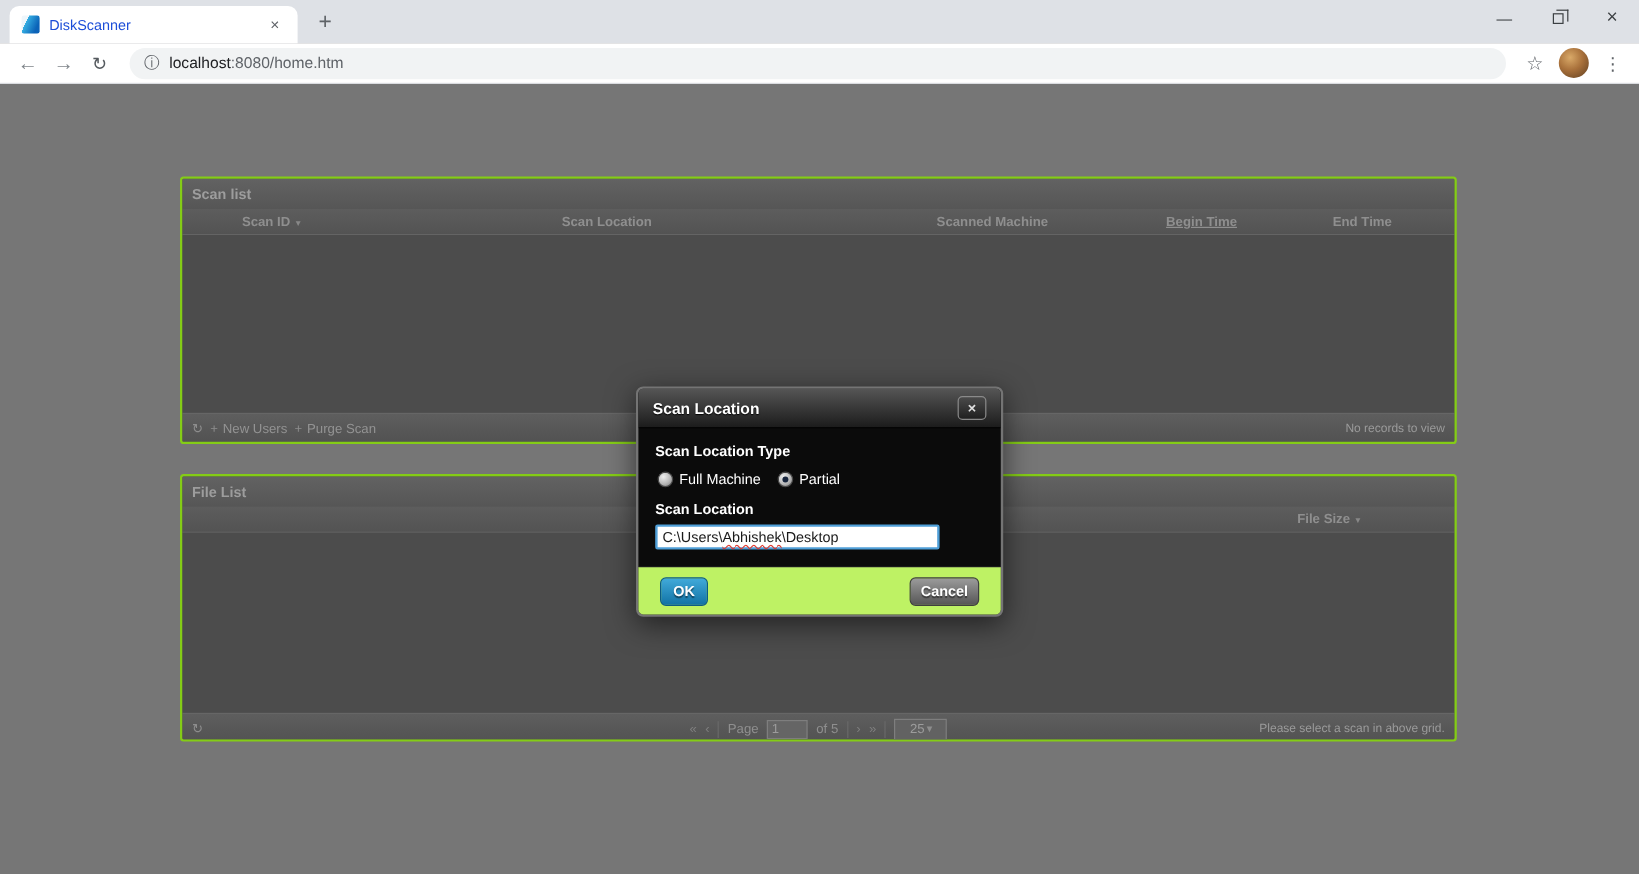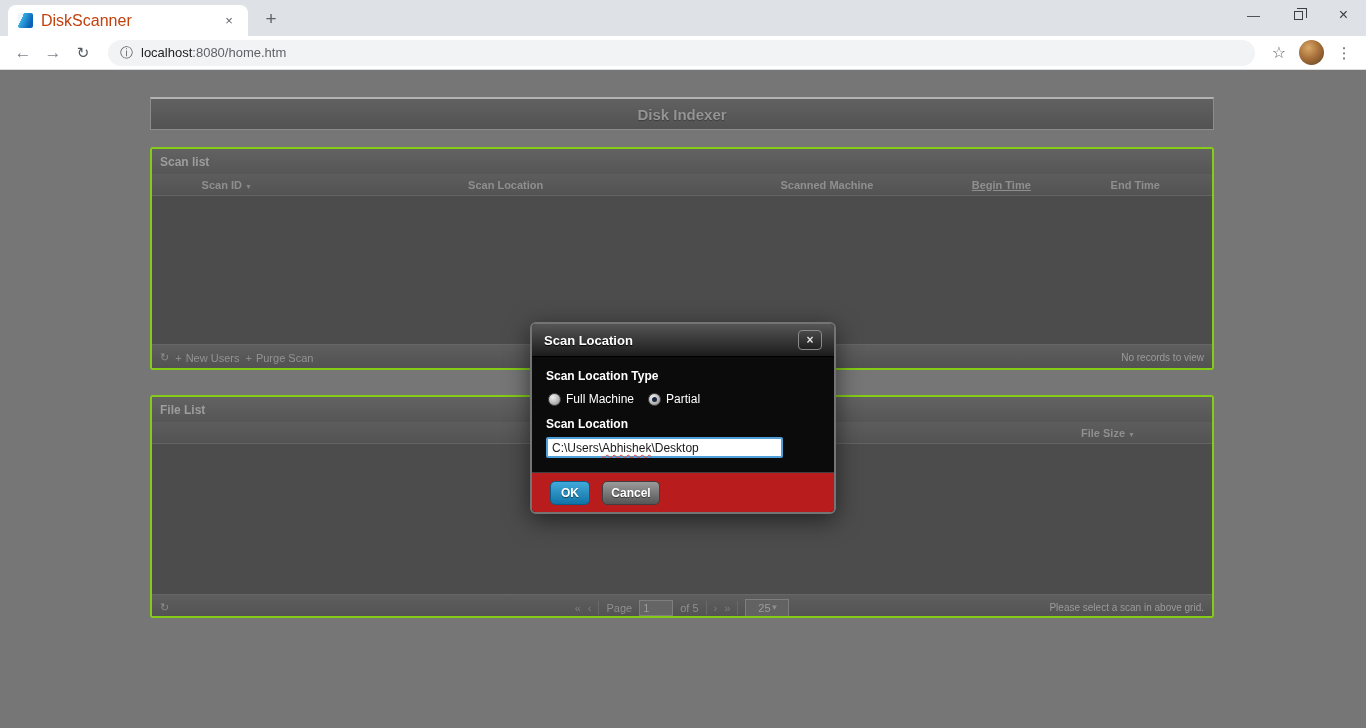--- a/index.html
+++ b/index.html
@@ -5,21 +5,21 @@
   * { margin:0; padding:0; box-sizing:border-box; }
   html,body { width:1366px; height:728px; overflow:hidden;
     font-family:"Liberation Sans", sans-serif; background:#767676; }
 
   
   .tabstrip { height:36px; background:#dee1e6; display:flex; align-items:flex-end; position:relative; }
   .tab { width:240px; height:31px; background:#fff; border-radius:8px 8px 0 0;
          margin-left:8px; display:flex; align-items:center; padding:0 10px; gap:8px; }
   .favicon { width:15px; height:15px; border-radius:2px; flex:none;
     background:linear-gradient(115deg,#eef6fb 28%,#35aee2 28%,#0b63b8 78%); }
-  .tab-title { font-size:16px; color:#c2410c; flex:1; white-space:nowrap; overflow:hidden; }
+  .tab-title { font-size:12px; color:#1d4ed8; flex:1; white-space:nowrap; overflow:hidden; }
   .tab-close { font-size:13px; color:#5f6368; width:18px; height:18px; line-height:18px;
     text-align:center; border-radius:50%; cursor:default; }
   .newtab { font-size:19px; color:#5f6368; margin-left:10px; margin-bottom:6px; width:26px;
     text-align:center; }
   .wincontrols { position:absolute; right:0; top:0; height:30px; display:flex; }
   .winbtn { width:45px; height:30px; display:flex; align-items:center; justify-content:center;
     color:#3c4043; font-size:13px; }
   .restore-glyph { width:9px; height:9px; border:1px solid #3c4043; position:relative; background:#dee1e6; }
   .restore-glyph::before { content:""; position:absolute; top:-4px; left:2px; width:9px; height:9px;
     border:1px solid #3c4043; border-bottom:none; border-left:none; }
@@ -92,21 +92,21 @@
   .radio { width:13px; height:13px; border-radius:50%; border:1px solid #4a4a4a; position:relative;
     background:radial-gradient(circle at 35% 30%, #efefef 0%, #b9b9b9 55%, #7c7c7c 100%); }
   .radio.checked::after { content:""; position:absolute; left:3px; top:3px; width:5px; height:5px;
     border-radius:50%; background:#17253d; }
   .loc-input { margin-top:6px; width:237px; height:21px; background:#fff;
     border:2px solid #4f9fd8; border-radius:2px; display:flex; align-items:center;
     padding:0 4px; font-size:12px; color:#1a1a1a; white-space:pre; }
   .squiggly { text-decoration:underline; text-decoration-style:wavy; text-decoration-color:#e03c31;
     text-decoration-thickness:1px; text-underline-offset:2px; }
   .dialog-footer { border-top:1px solid #3f3f3f; height:40px; display:flex; align-items:center;
-    justify-content:flex-start; gap:12px; padding:0 18px; background:#b91c1c; border-radius:0 0 4px 4px; }
+    justify-content:space-between; gap:12px; padding:0 18px; background:#bef264; border-radius:0 0 4px 4px; }
   .btn { height:24px; border-radius:5px; color:#fff; font-size:12px; font-weight:bold;
     display:flex; align-items:center; justify-content:center; text-shadow:0 1px 1px rgba(0,0,0,.5); }
   .btn-ok { width:40px; background:linear-gradient(#41aada,#1173a5); border:1px solid #0c5c85; }
   .btn-cancel { width:58px; background:linear-gradient(#9b9b9b,#565656); border:1px solid #3f3f3f; }
 </style>
 </head>
 <body>
 
 <div class="tabstrip">
   <div class="tab">
@@ -132,23 +132,20 @@
     <span class="info-i">ⓘ</span>
     <span class="url"><span class="host">localhost</span><span class="rest">:8080/home.htm</span></span>
   </div>
   <div class="rightbtn">☆</div>
   <div class="avatar"></div>
   <div class="rightbtn menu-dots">⋮</div>
 </div>
 
 <div class="page">
 
-  <div class="container app-header" style="position:absolute;">
-    <span class="app-title">Disk Indexer</span>
-  </div>
 
   <div class="container grid" style="position:absolute; top:77px; height:223px;">
     <div class="grid-caption">Scan list</div>
     <div class="colrow">
       <div class="colcell" style="width:150px;"><span>Scan ID</span><span class="sort-arrow">▼</span></div>
       <div class="colcell" style="width:410px;">Scan Location</div>
       <div class="colcell" style="width:235px;">Scanned Machine</div>
       <div class="colcell" style="width:115px;text-decoration:underline;">Begin Time</div>
       <div class="colcell" style="width:154px;">End Time</div>
     </div>

